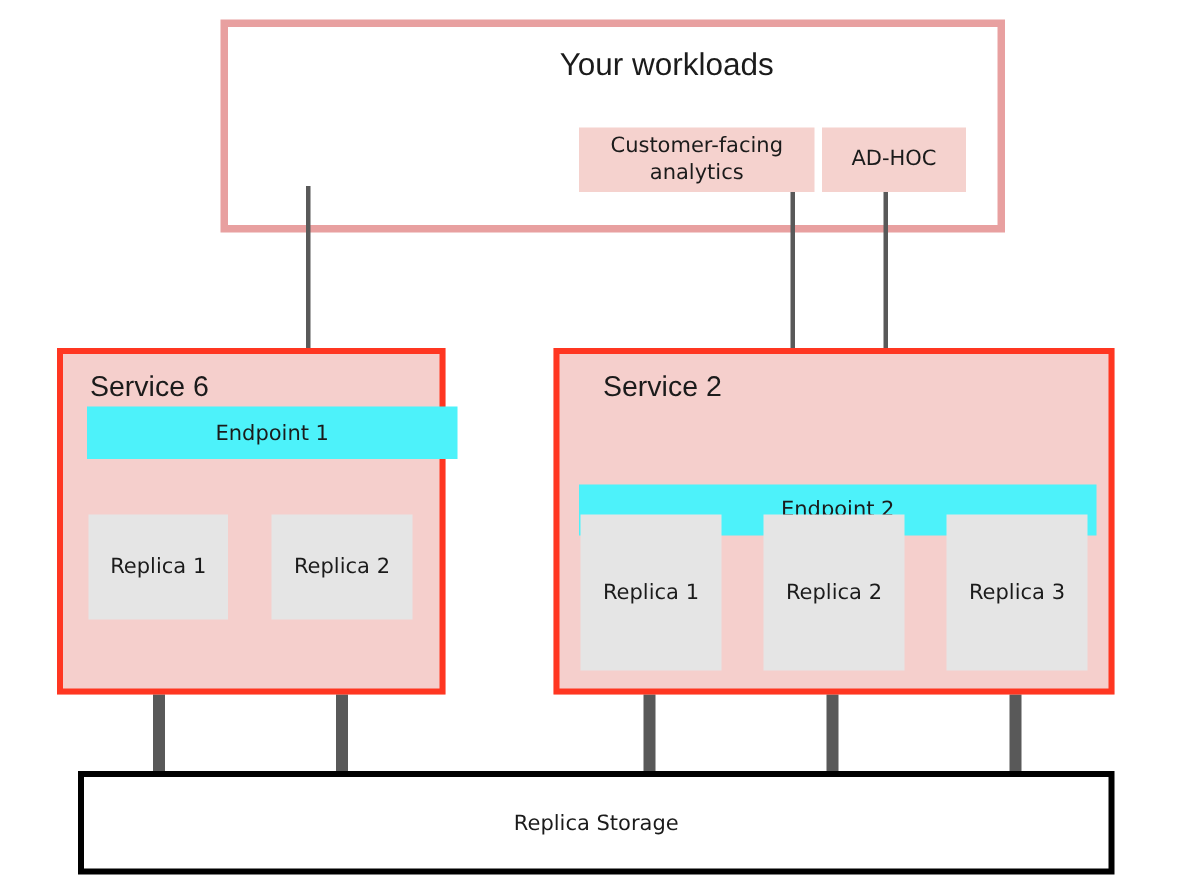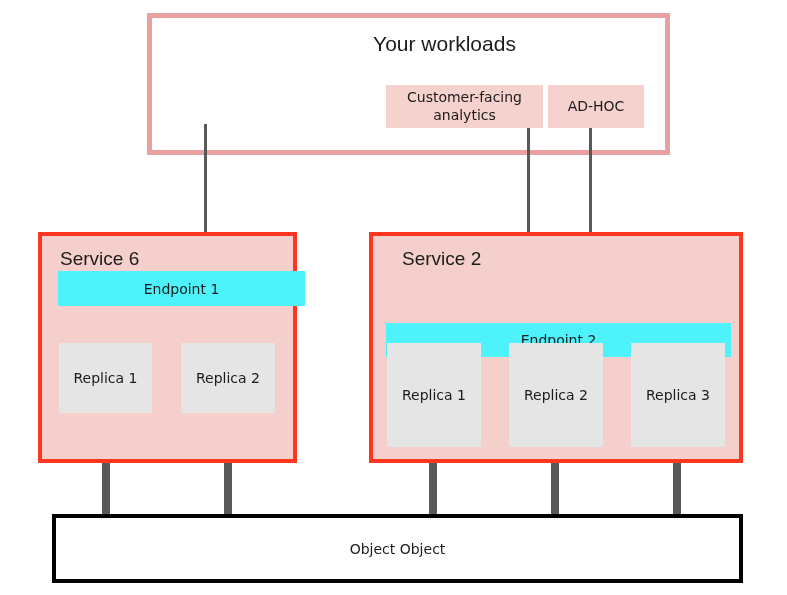--- a/index.html
+++ b/index.html
@@ -194,15 +194,15 @@
   <div class="replica" id="s1-replica-1">Replica 1</div>
   <div class="replica" id="s1-replica-2">Replica 2</div>
 
   <div class="service-box" id="service-2"></div>
   <div class="service-title" id="service-2-title">Service 2</div>
   <div class="endpoint" id="endpoint-2">Endpoint 2</div>
   <div class="replica" id="s2-replica-1">Replica 1</div>
   <div class="replica" id="s2-replica-2">Replica 2</div>
   <div class="replica" id="s2-replica-3">Replica 3</div>
 
-  <div class="storage-box">Object Object</div>
+  <div class="storage-box">Replica Storage</div>
 
 </div>
 
 </body></html>

